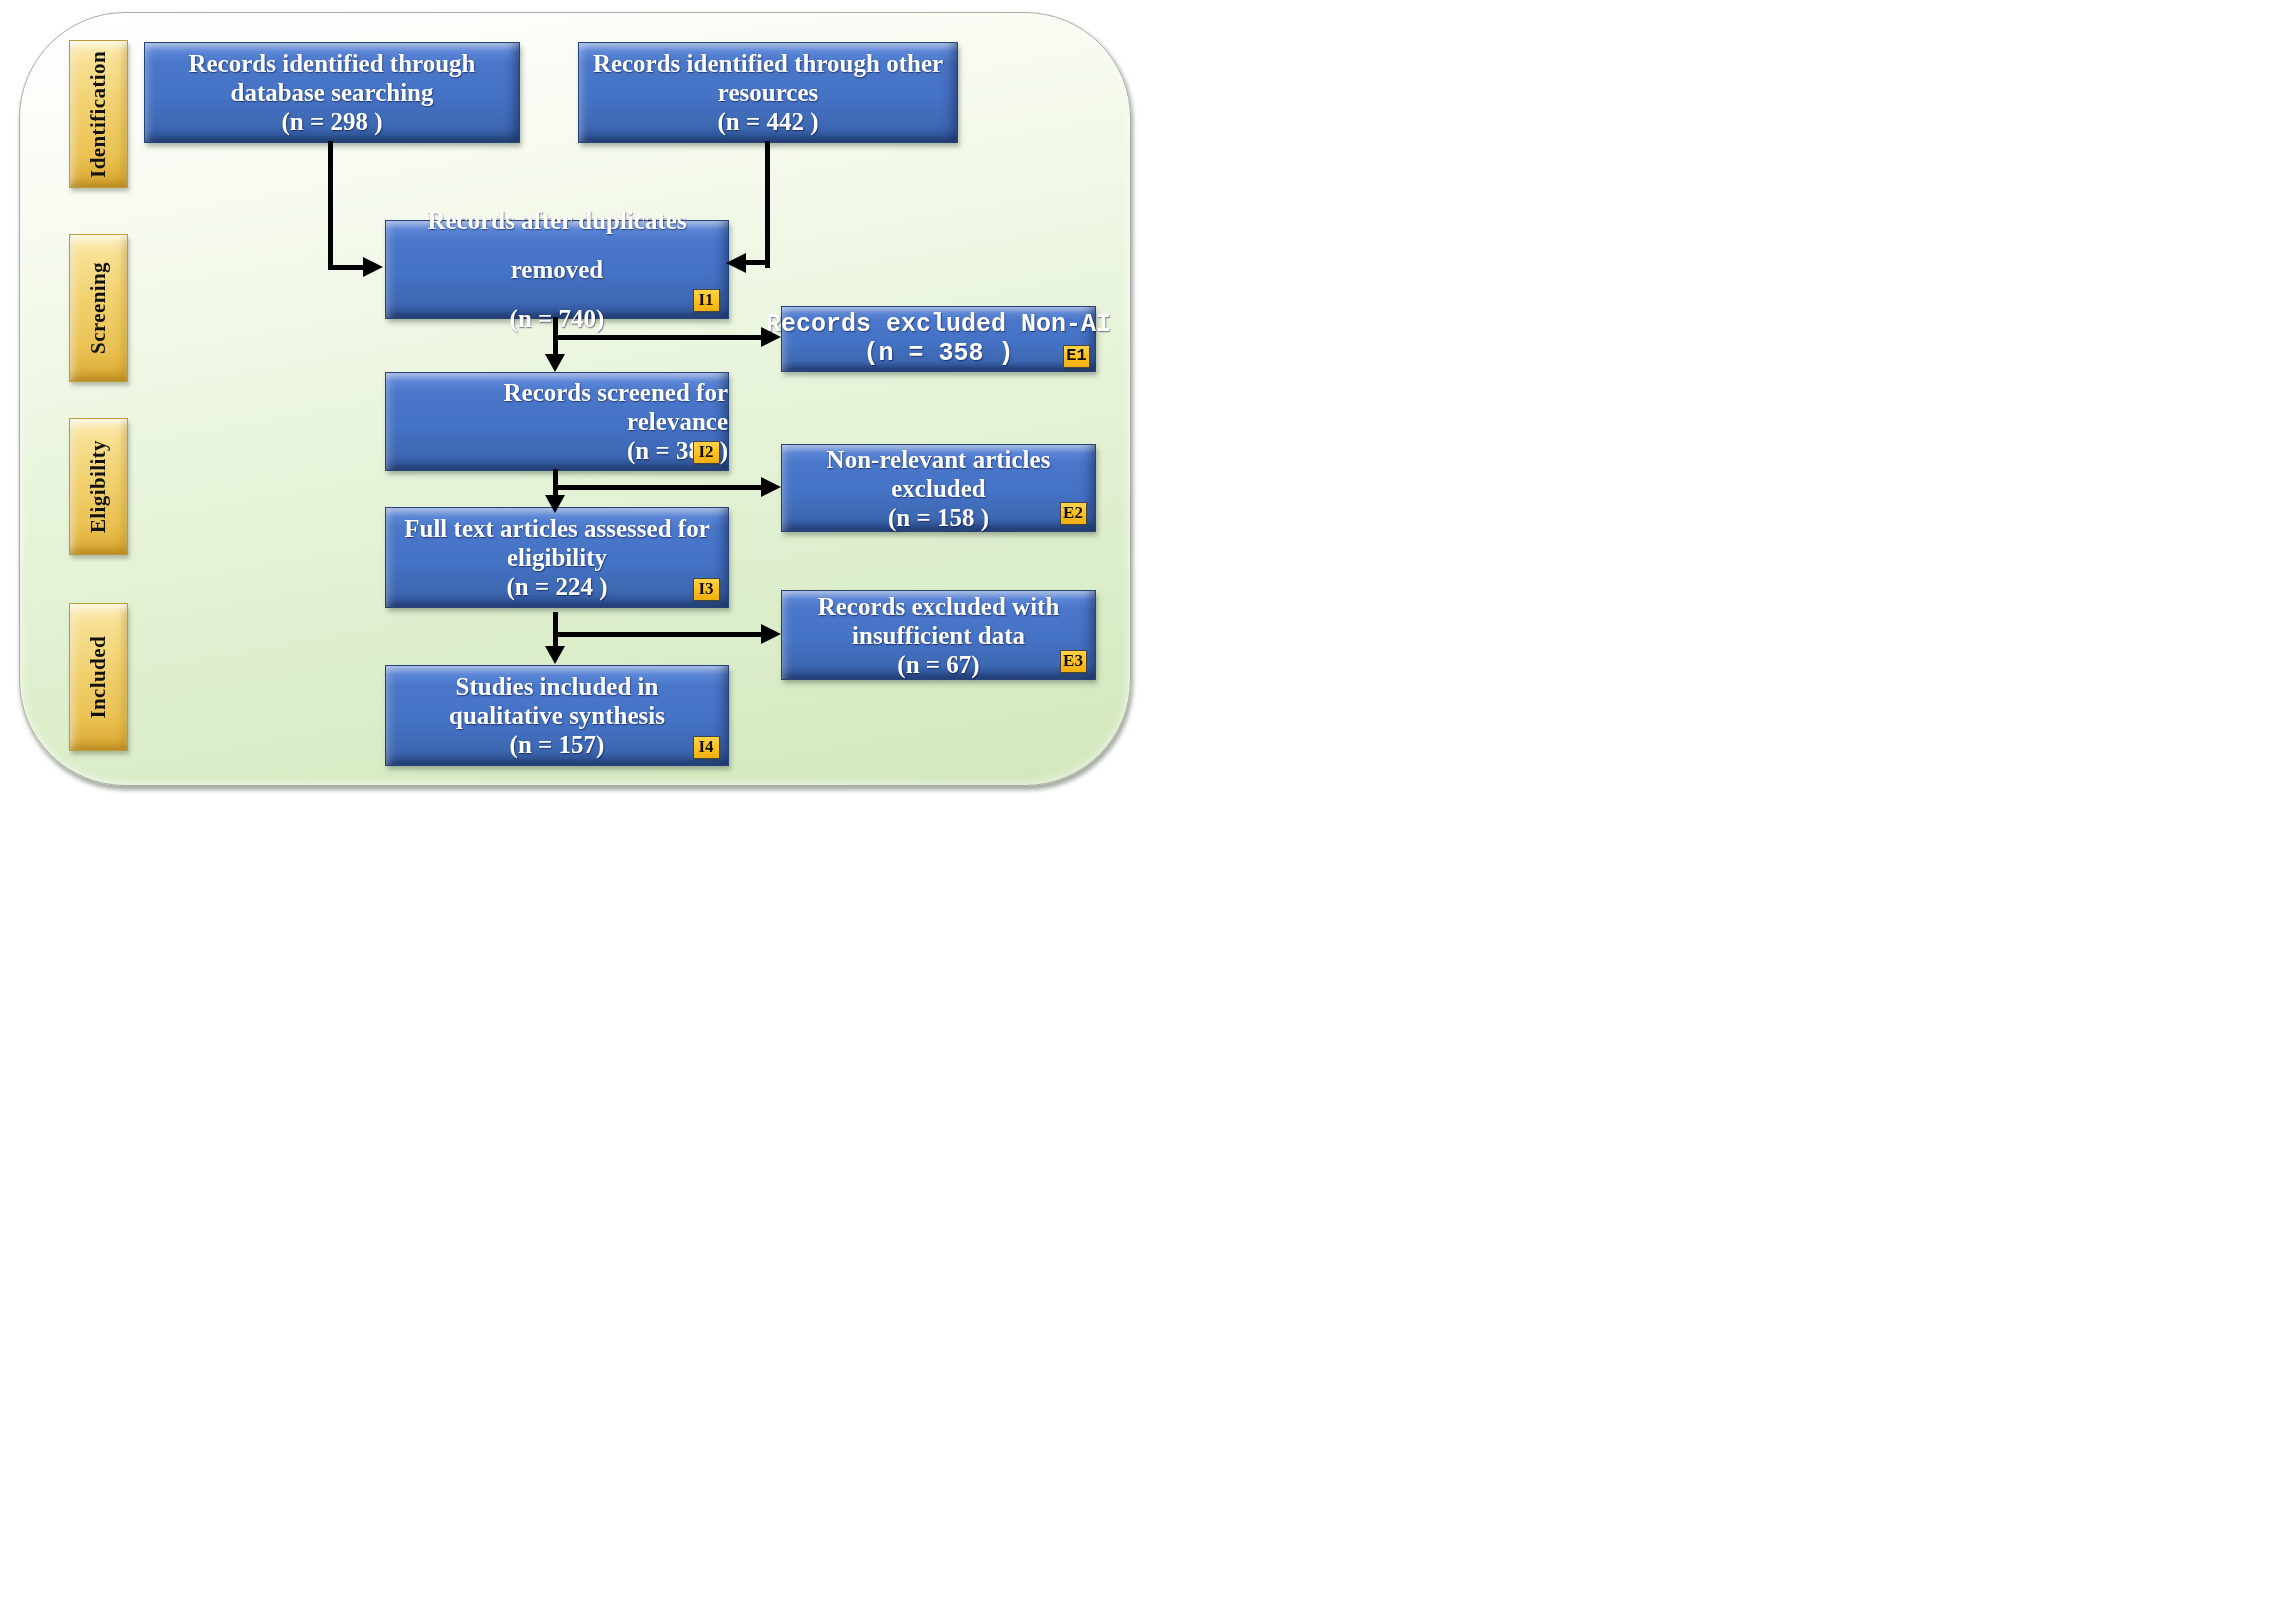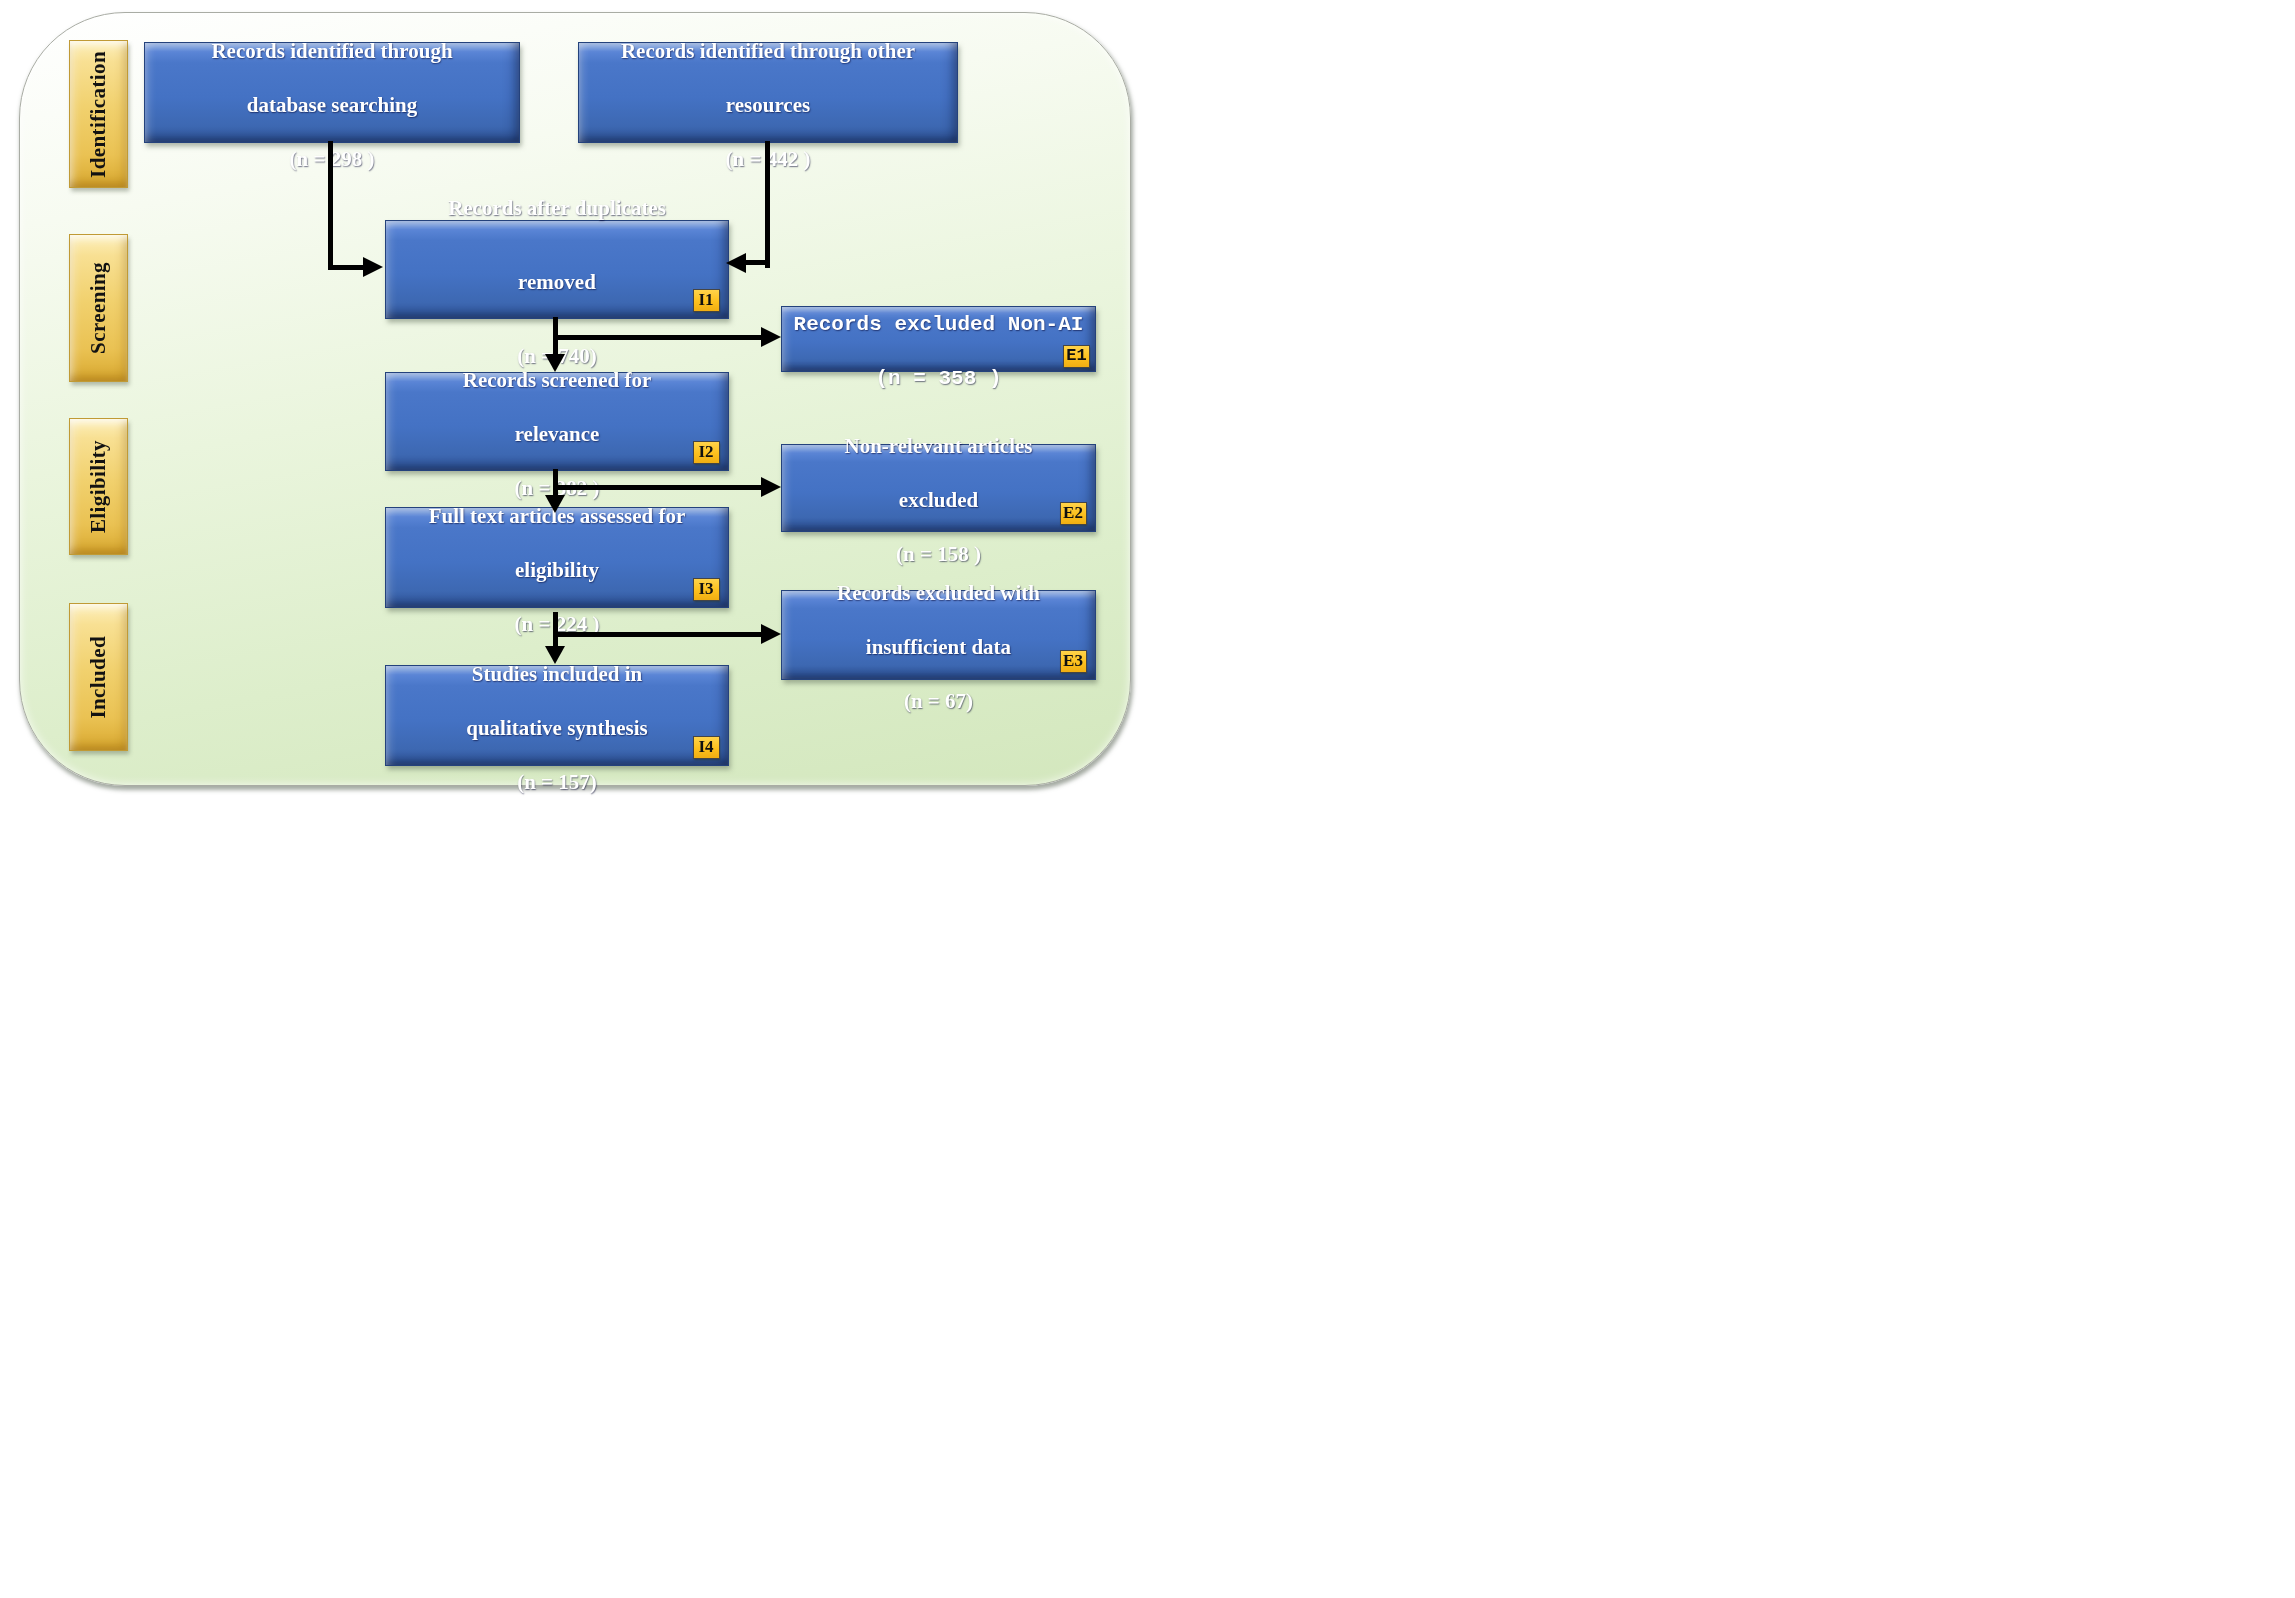--- a/index.html
+++ b/index.html
@@ -28,23 +28,22 @@
   .bbox{
     position:absolute;display:flex;flex-direction:column;align-items:center;justify-content:center;
     background:linear-gradient(180deg,#8fb0e8 0%,#5a85d6 9%,#4a77c9 20%,#4472c4 55%,#3d68b2 84%,#2d5093 100%);
     border:0.7px solid #24427c;
     box-shadow:inset 7px 0 10px -5px rgba(255,255,255,.35), inset -8.5px 0 11.3px -5px rgba(8,20,55,.5),
                inset 0 5.7px 7px -3.5px rgba(255,255,255,.45), inset 0 -6.4px 8.5px -4.2px rgba(5,15,45,.45),
                2.1px 3.5px 5px rgba(95,110,90,.5);
     color:#ffffff;text-align:center;
   }
   .bbox .ln{
-    font-weight:bold;font-size:21px;line-height:29px;white-space:nowrap;
+    font-weight:bold;font-size:25px;line-height:29px;white-space:nowrap;
     text-shadow:0.7px 1.4px 1.4px rgba(0,0,45,.55);
-    margin-top:25px;
   }
   .badge{
     position:absolute;right:8.5px;bottom:6.4px;width:27px;height:23px;
     background:linear-gradient(180deg,#ffd34a 0%,#fdc01d 55%,#f0ae12 100%);
     border:1.4px solid #454545;box-sizing:border-box;
     font-weight:bold;font-size:17px;line-height:20px;color:#101010;text-align:center;
     box-shadow:1.4px 2.1px 2.1px rgba(40,50,35,.55);text-shadow:none;
   }
   .vline,.hline{position:absolute;background:#000000;}
   .arr{position:absolute;width:0;height:0;}
@@ -81,21 +80,21 @@
     <div class="ln">resources</div>
     <div class="ln">(n = 442 )</div>
   </div>
 
   <div class="bbox" style="left:385px;top:220px;width:342px;height:97px;gap:20px;">
     <div class="ln">Records after duplicates</div>
     <div class="ln">removed</div>
     <div class="ln">(n = 740)</div>
     <div class="badge">I1</div>
   </div>
-  <div class="bbox" style="left:385px;top:372px;width:342px;height:97px;">
+  <div class="bbox" style="left:385px;top:372px;width:342px;height:97px;align-items:flex-end;">
     <div class="ln">Records screened for</div>
     <div class="ln">relevance</div>
     <div class="ln">(n = 382 )</div>
     <div class="badge">I2</div>
   </div>
   <div class="bbox" style="left:385px;top:507px;width:342px;height:99px;">
     <div class="ln">Full text articles assessed for</div>
     <div class="ln">eligibility</div>
     <div class="ln">(n = 224 )</div>
     <div class="badge">I3</div>

